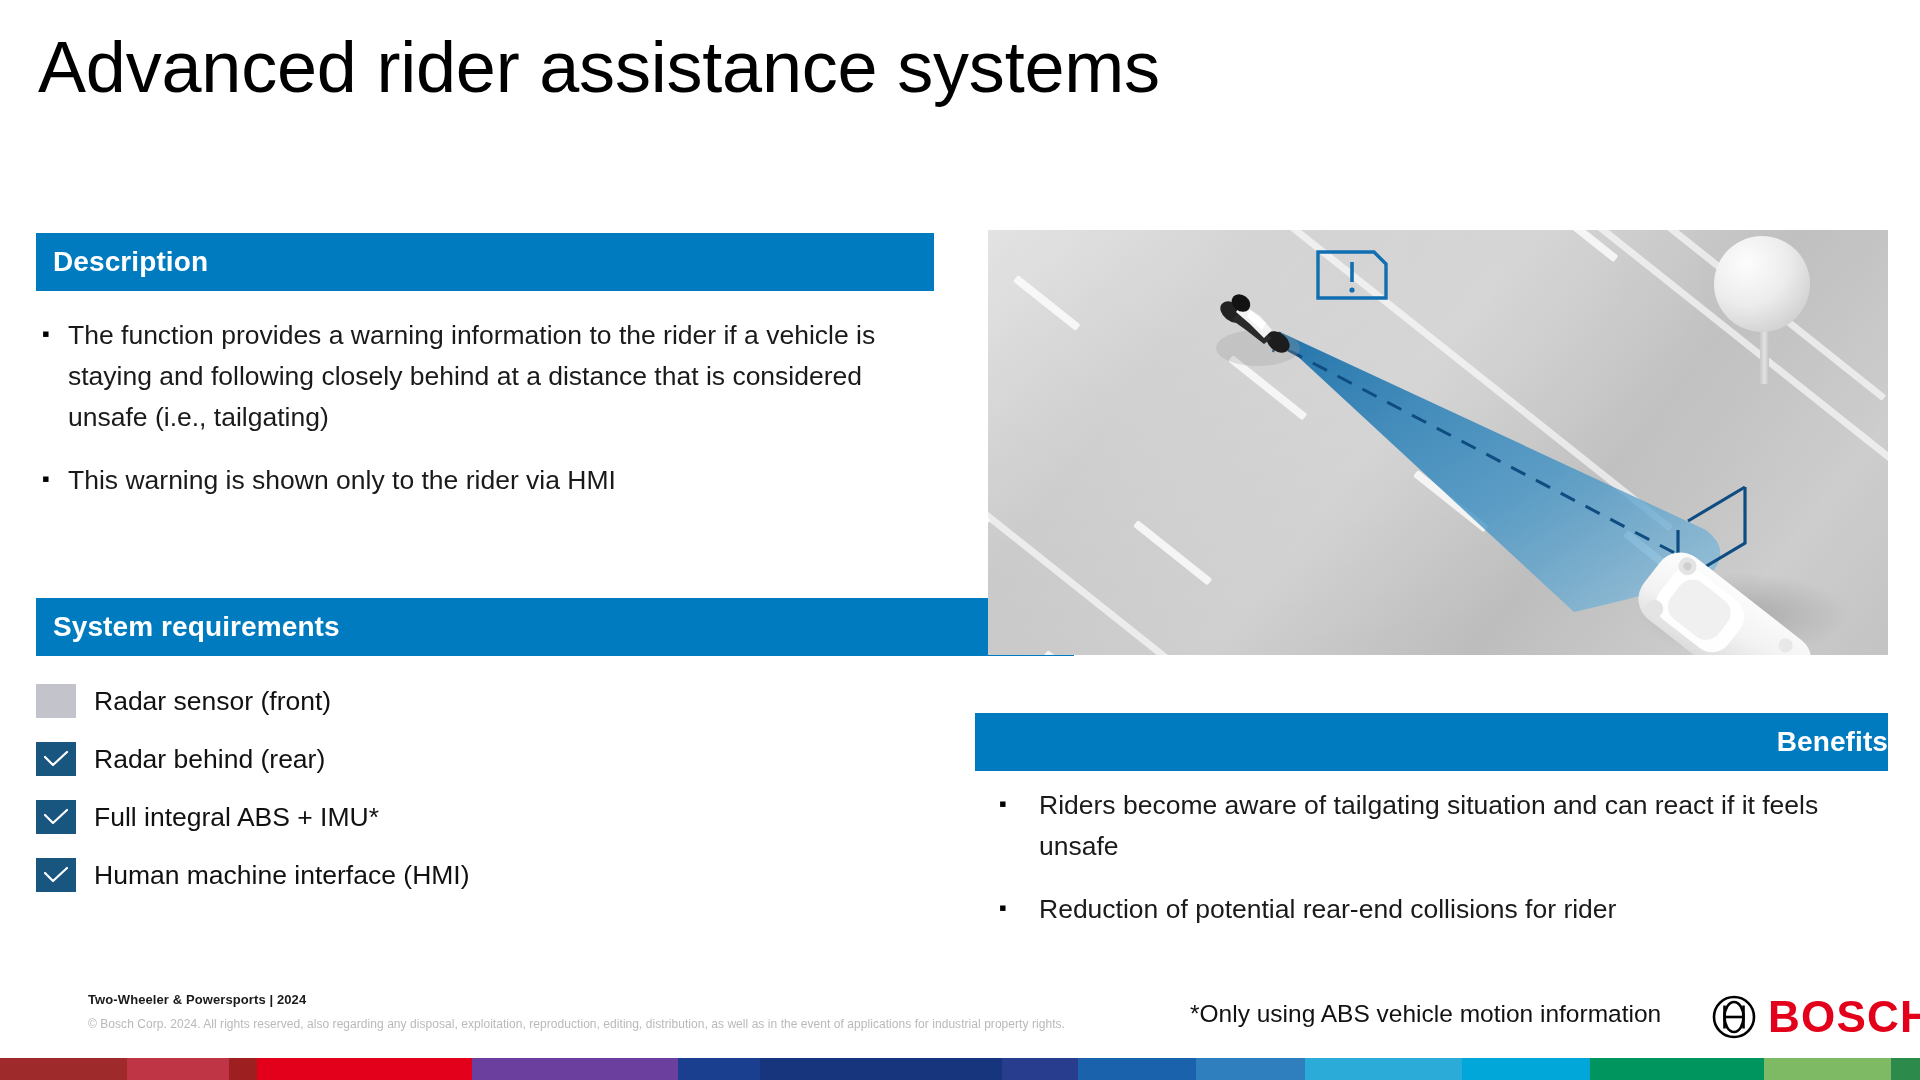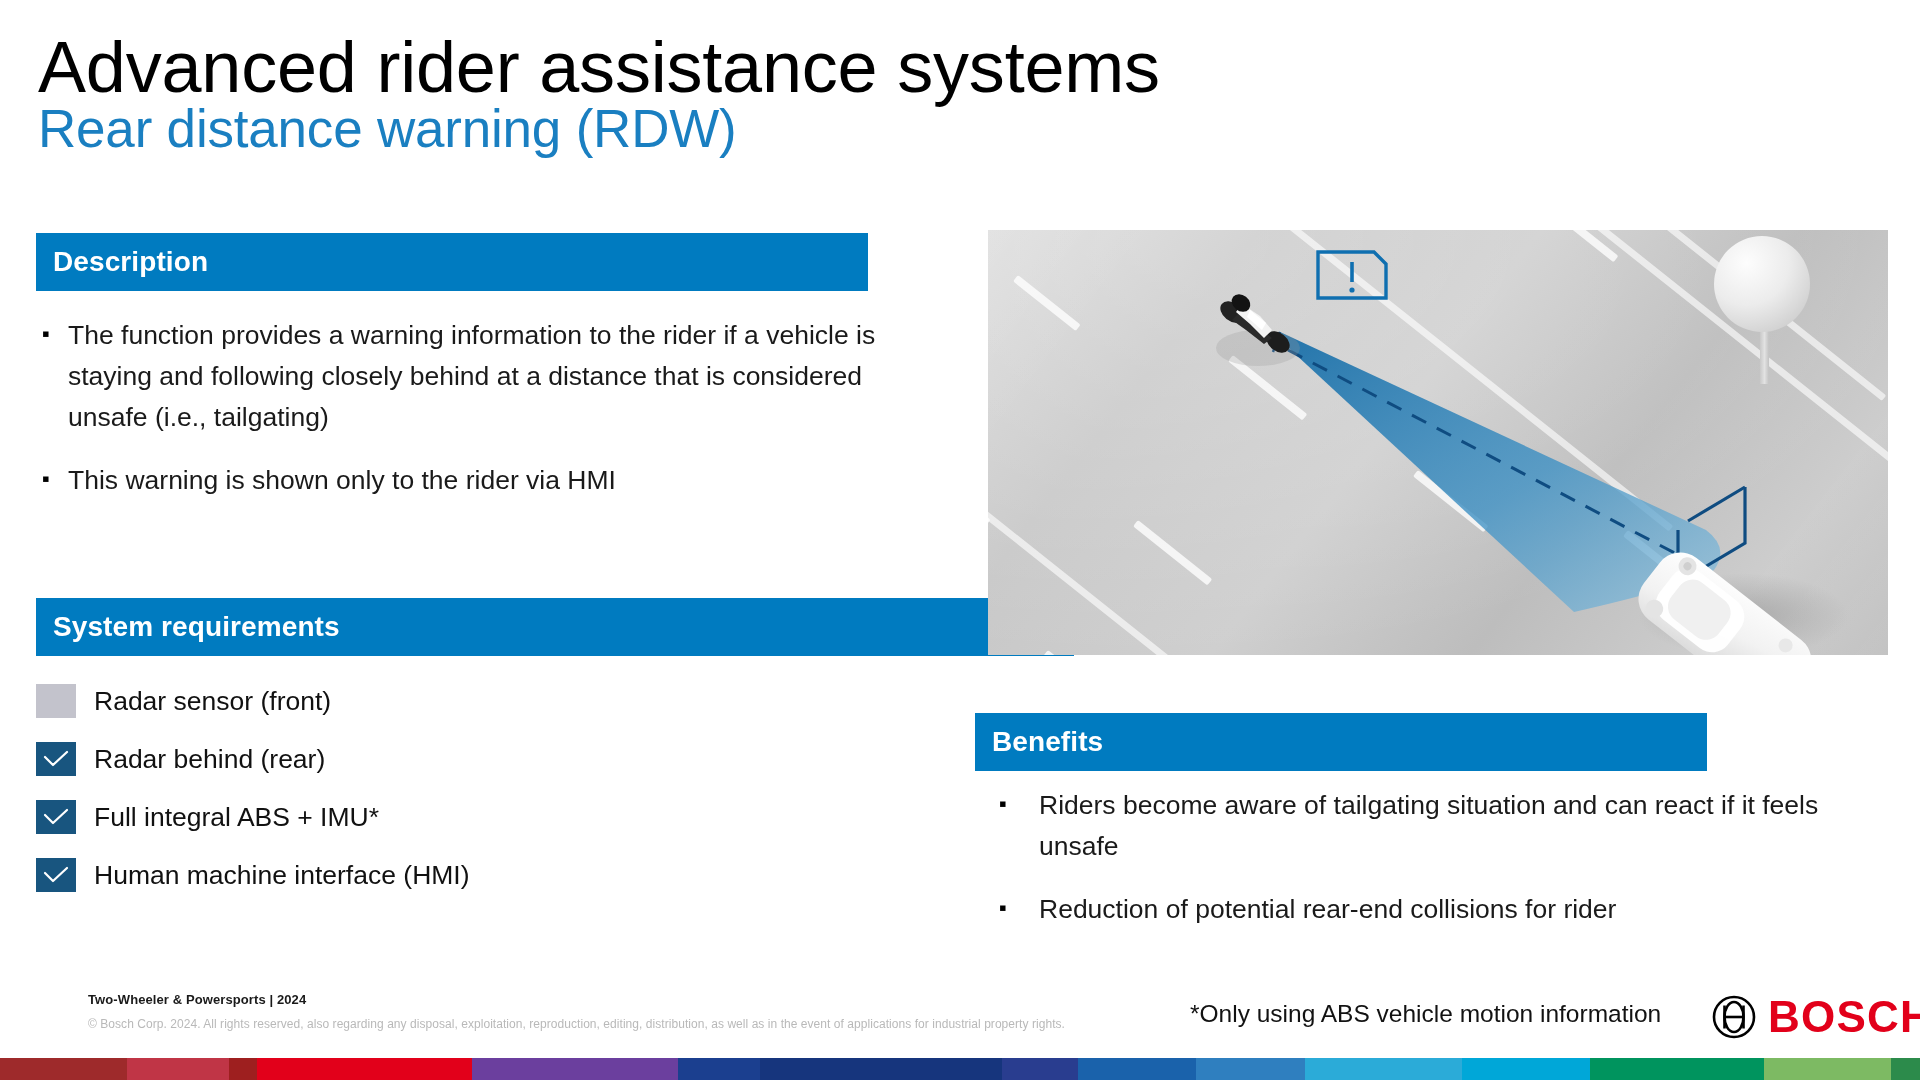--- a/index.html
+++ b/index.html
@@ -22,23 +22,23 @@
   }
 
   
   .bar {
     position:absolute; background:#007bc0; display:flex; align-items:center;
   }
   .bar-label {
     color:#ffffff; font-size:28px; font-weight:700; padding-left:17px;
     letter-spacing:0.1px;
   }
-  #bar-description      { left:36px;  top:233px; width:832px; height:58px; }
+  #bar-description      { left:36px;  top:233px; width:898px; height:58px; }
   #bar-system-req       { left:36px;  top:598px; width:1038px; height:58px; }
-  #bar-benefits         { left:975px; top:713px; width:732px; height:58px; }
+  #bar-benefits         { left:975px; top:713px; width:913px; height:58px;justify-content:flex-end; }
 
   
   .bullets { position:absolute; }
   #desc-bullets  { left:36px;  top:315px; width:890px; }
   #benefit-bullets { left:975px; top:785px; width:920px; }
 
   .bullet-row { display:flex; align-items:flex-start; margin-bottom:22px; }
   .bullet-mark {
     flex:0 0 auto; width:26px; color:#000; font-size:20px; line-height:38px;
   }
@@ -119,21 +119,20 @@
   #supergraphic { position:absolute; left:0; bottom:0; width:1920px; height:22px; display:flex; }
   #supergraphic .seg { height:100%; }
 </style>
 </head>
 <body>
 
 <div class="slide">
 
   <div class="title-block">
     <div class="title-main">Advanced rider assistance systems</div>
-    <div class="title-sub">Rear distance warning (RDW)</div>
   </div>
 
   <div class="bar" id="bar-description">
     <span class="bar-label">Description</span>
   </div>
 
   <div class="bullets" id="desc-bullets">
     <div class="bullet-row">
       <span class="bullet-mark"></span>
       <span class="bullet-text">The function provides a warning information to the rider if a vehicle is staying and following closely behind at a distance that is considered unsafe (i.e., tailgating)</span>

